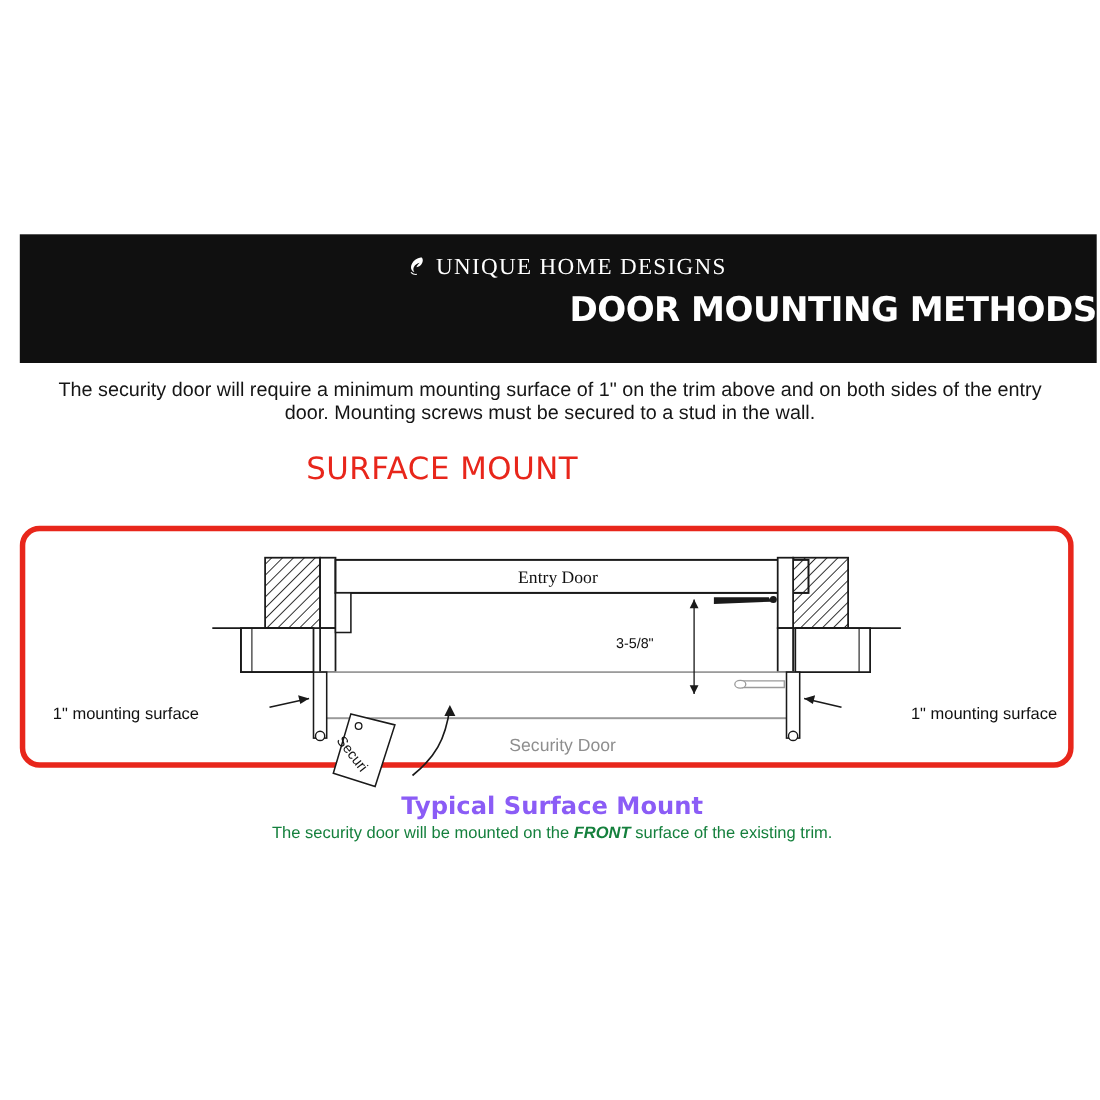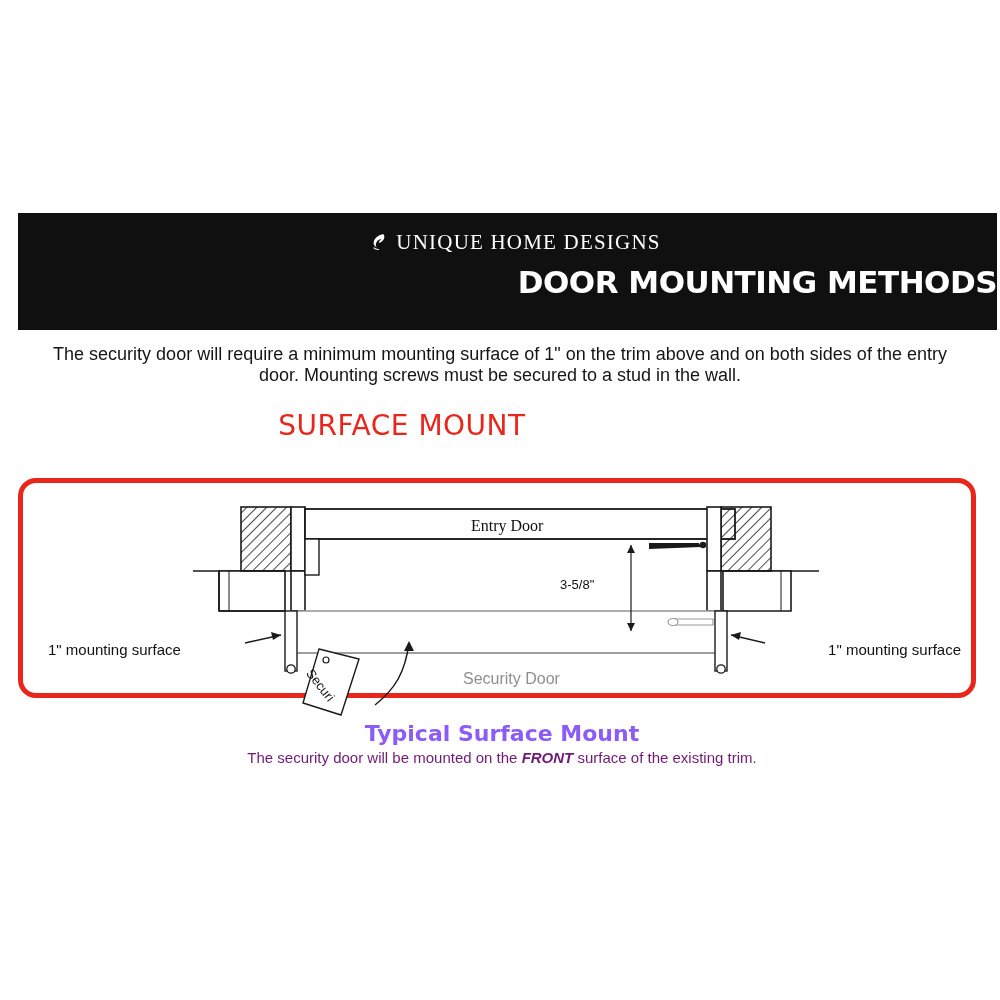--- a/index.html
+++ b/index.html
@@ -126,21 +126,21 @@
     font-size: 22px;
     color: #8b5cf6;
   }
   .caption-sub {
     position: absolute;
     left: 0;
     top: 266px;
     width: 958px;
     text-align: center;
     font-size: 15px;
-    color: #701a75;
+    color: #15803d;
   }
   .caption-sub i {
     font-style: italic;
     font-weight: bold;
   }
 
   .label-left {
     position: absolute;
     left: 25px;
     top: 158px;

